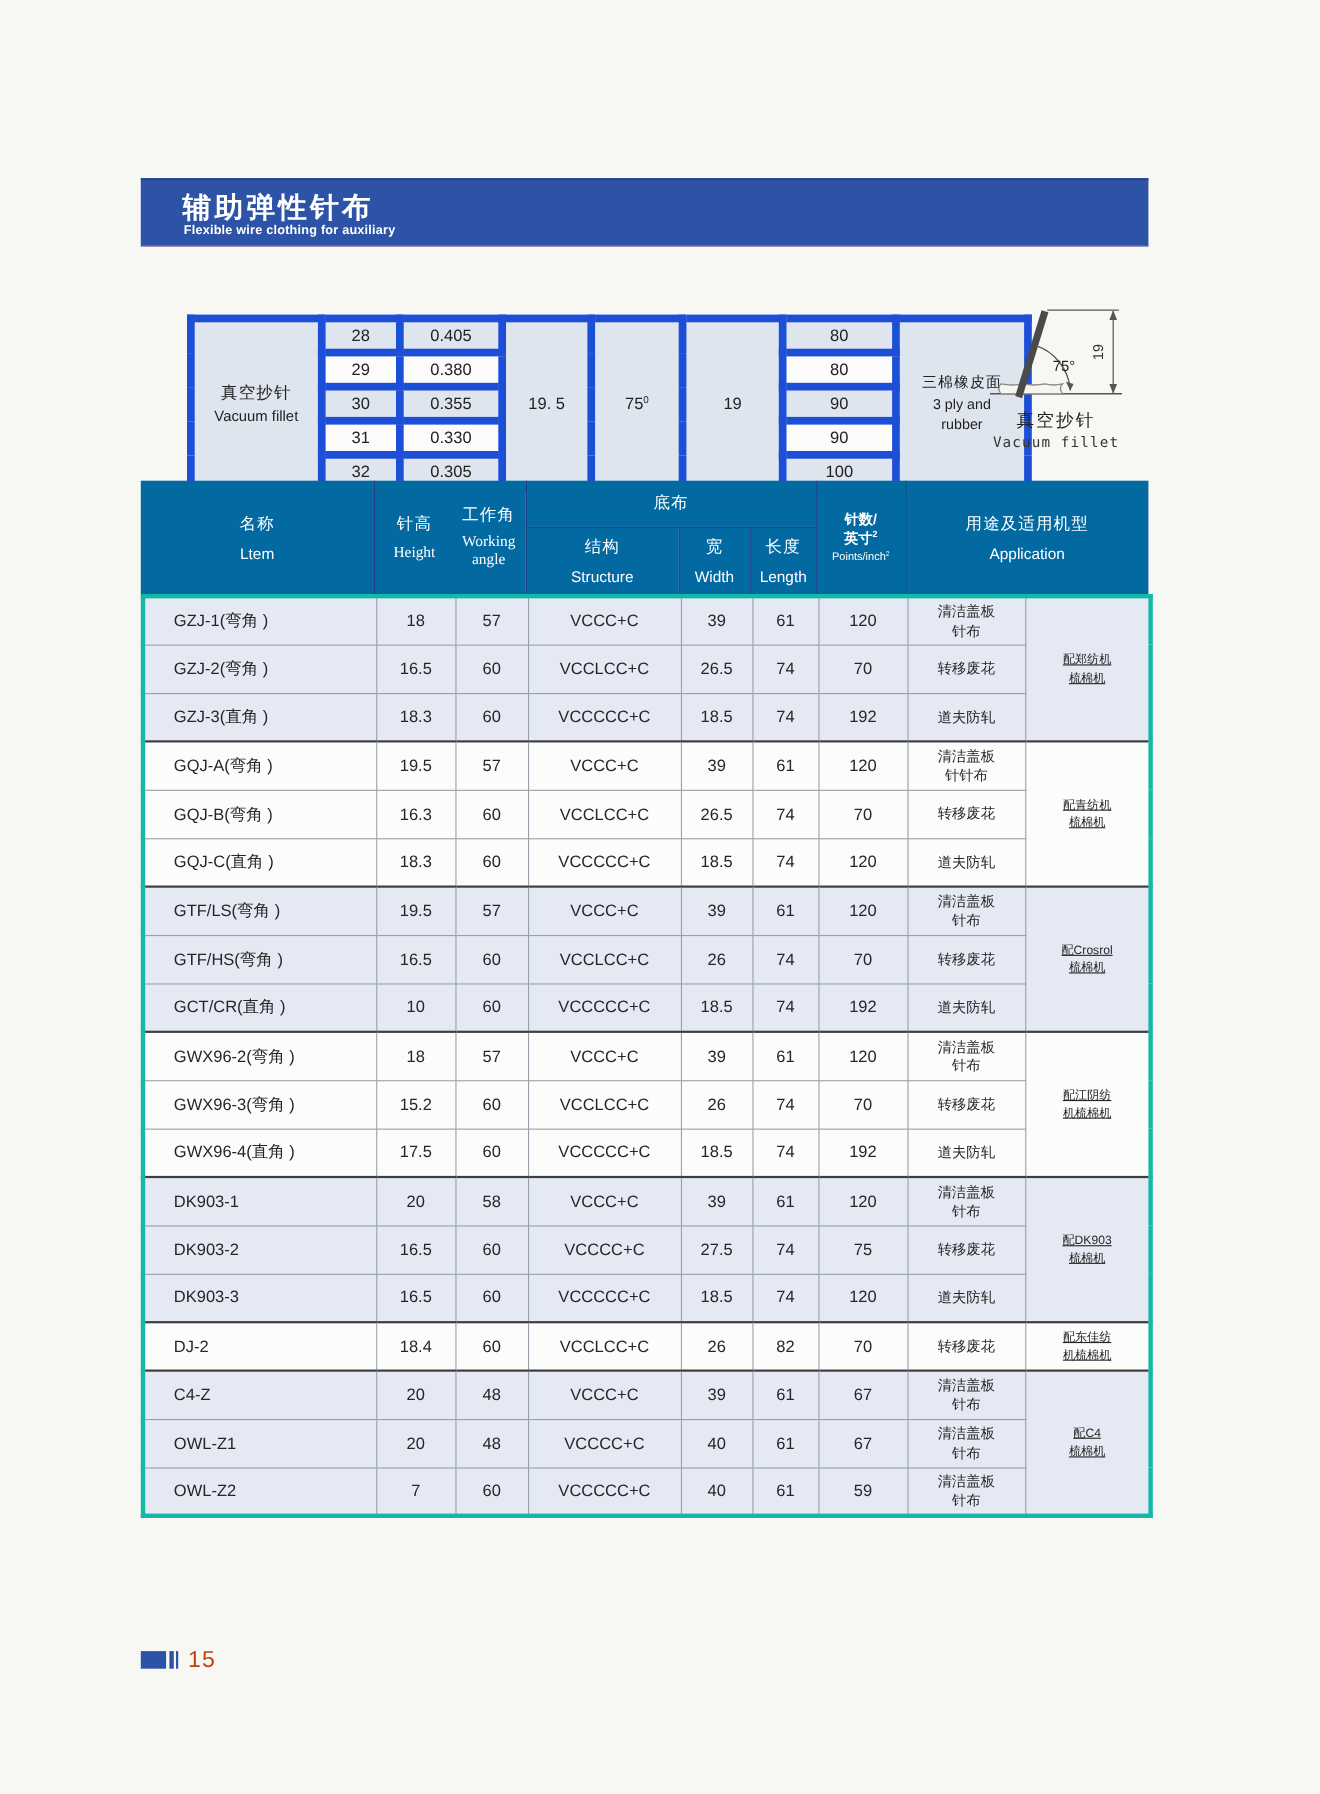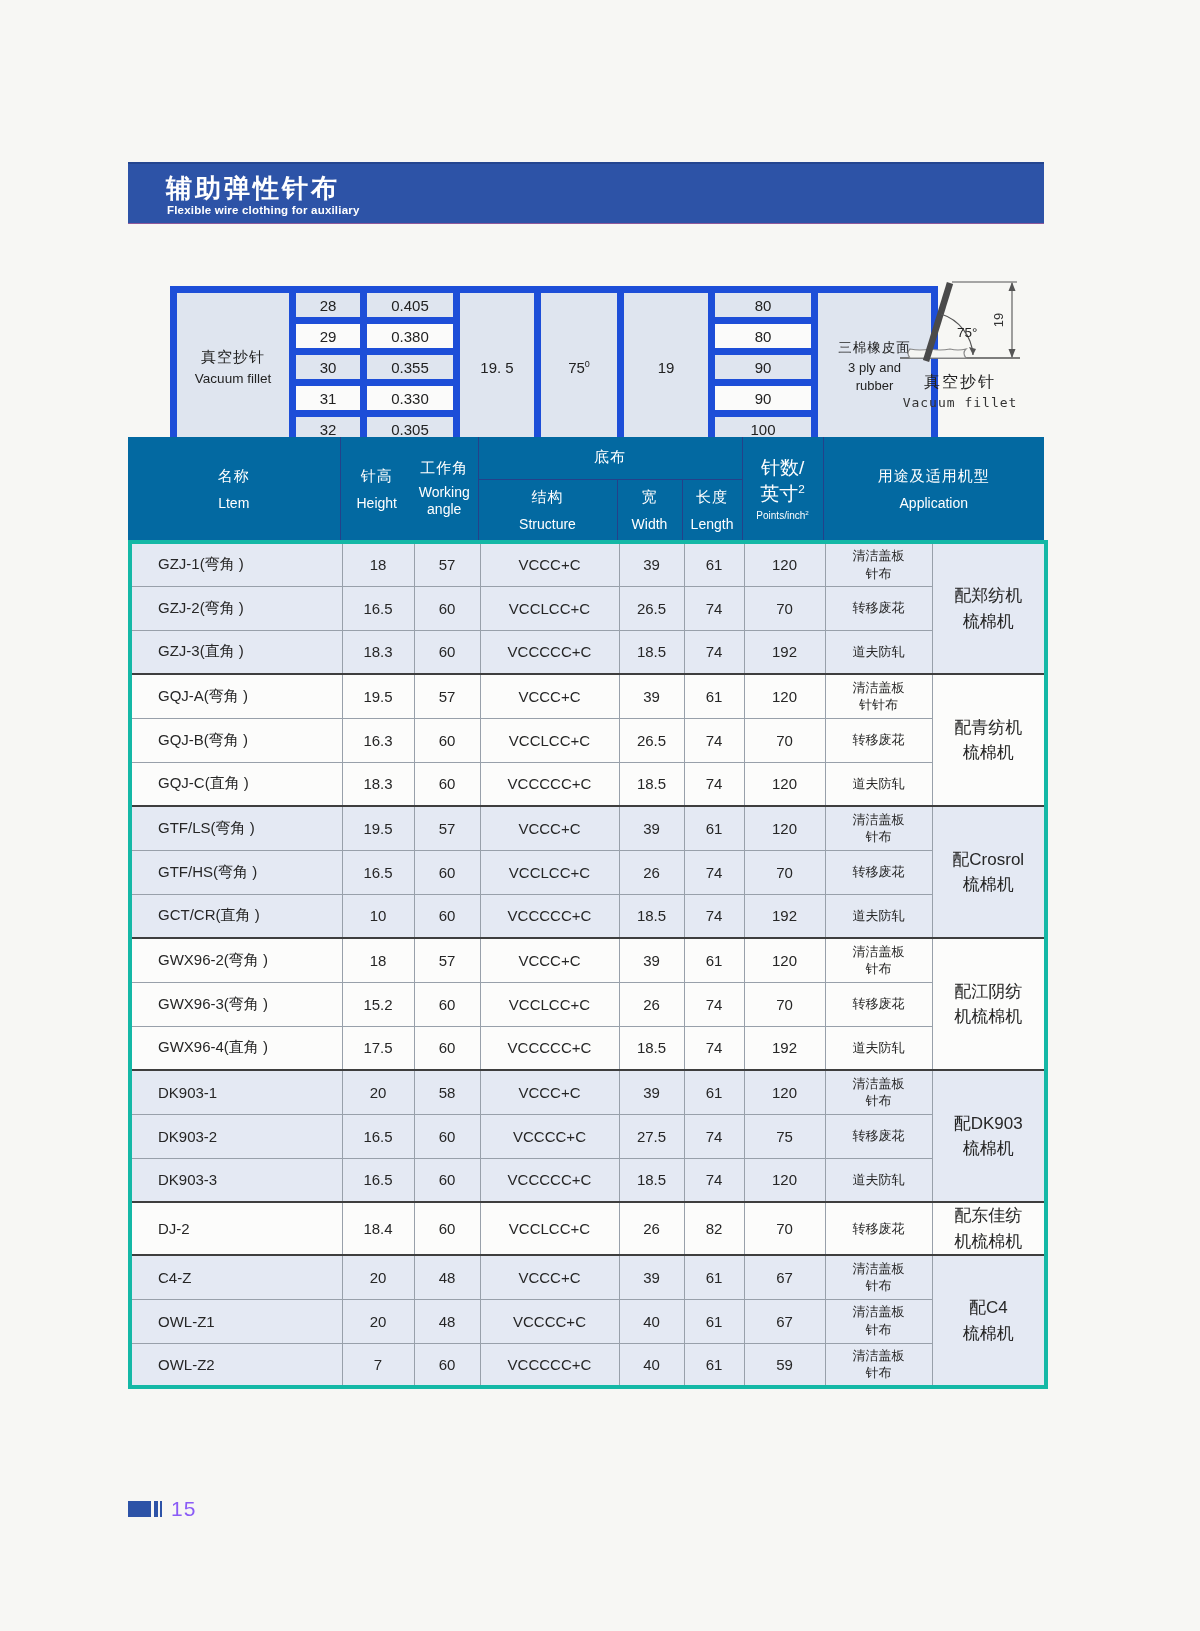--- a/index.html
+++ b/index.html
@@ -59,51 +59,51 @@
     padding:1px;border:0;
   }
   .mt-head .r1{height:42px;}
   .mt-head .r2{height:61px;}
   .hb-r{border-right:1px solid #24418a !important;}
   .hb-l{border-left:1px solid #24418a !important;}
   .hb-b{border-bottom:1px solid #24418a !important;}
   .h-zh{font-size:15px;letter-spacing:1px;}
   .h-en{font-size:14px;margin-top:9px;}
   .h-en-wrap{font-size:14px;margin-top:6px;line-height:1.25;}
-  .pts-zh{font-size:19px;line-height:1.3;}
+  .pts-zh{font-size:13px;line-height:1.3;font-weight:bold;}
   .pts-en{font-size:10px;margin-top:2px;}
   .mt-head sup{font-size:62%;}
-  .dual{display:flex;width:100%;height:100%;}
+  .dual{display:flex;width:100%;height:100%;font-family:Liberation Serif, serif;}
   .dual > div{display:flex;flex-direction:column;justify-content:center;}
   .dual .d-h{width:72px;}
   .dual .d-a{width:66px;}
   
   .mt-caption{
     width:916px;height:32px;line-height:32px;text-align:center;
     font-size:15px;color:#222;background:transparent;
   }
   
   table.mt-body{border:4px solid #14b8a6;}
   .mt-body td{
     border:1px solid #98a0aa;height:44px;padding:0;text-align:center;
     font-size:15px;color:#262626;box-sizing:border-box;
   }
   .mt-body tr.group-start td{border-top:2px solid #3e3e3e;}
   .mt-body tr.shade-blue td{background:#e4e9f3;}
   .mt-body tr.shade-white td{background:#fcfcfb;}
   .mt-body td.name-cell{text-align:left;padding-left:26px;}
   .mt-body td.use-cell{font-size:13px;line-height:1.35;white-space:pre-line;}
-  .mt-body td.app-cell{font-size:17px;line-height:1.5;white-space:pre-line;}
+  .mt-body td.app-cell{font-size:11px;line-height:1.5;white-space:pre-line;text-decoration:underline;}
 
   
   .footer{position:absolute;left:128px;top:1497px;display:flex;align-items:center;}
   .f-sq{width:23px;height:16px;background:#2d53a7;}
   .f-b1{width:4px;height:16px;background:#2d53a7;margin-left:3px;}
   .f-b2{width:2px;height:16px;background:#2d53a7;margin-left:2px;}
-  .f-num{font-size:21px;color:#8b5cf6;margin-left:9px;letter-spacing:1px;}
+  .f-num{font-size:21px;color:#c2410c;margin-left:9px;letter-spacing:1px;}
 </style>
 </head>
 <body>
 
 <div class="banner">
   <div class="banner-zh">辅助弹性针布</div>
   <div class="banner-en">Flexible wire clothing for auxiliary</div>
 </div>
 
 <table class="spec-table">

